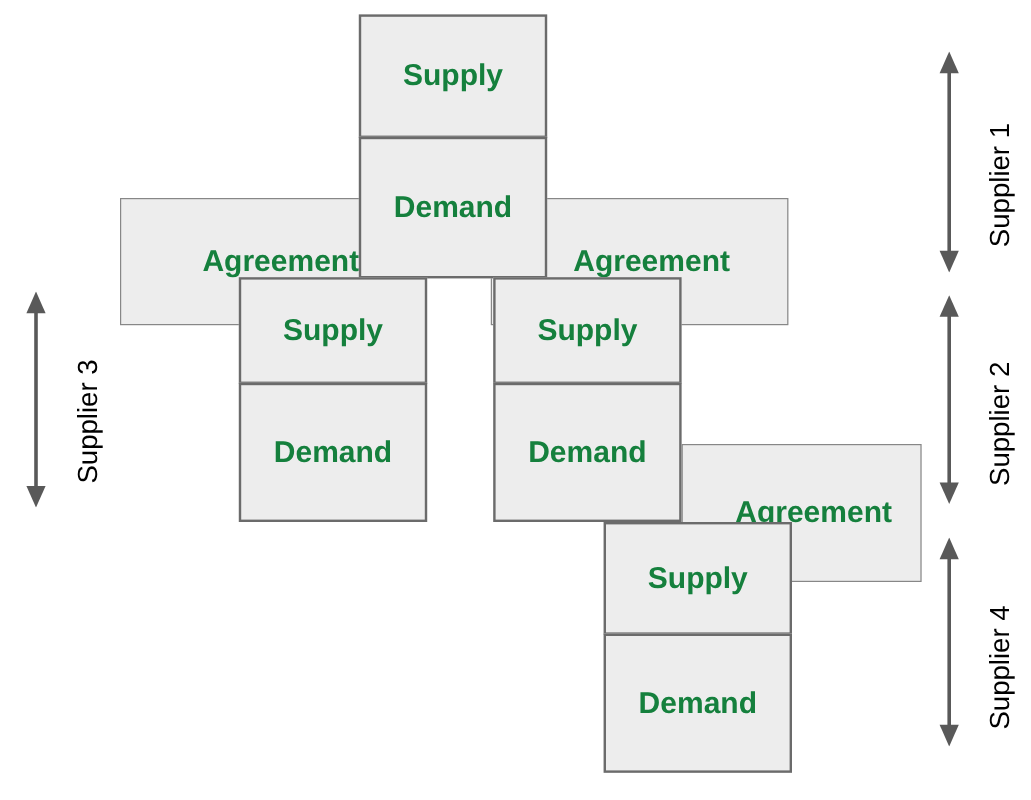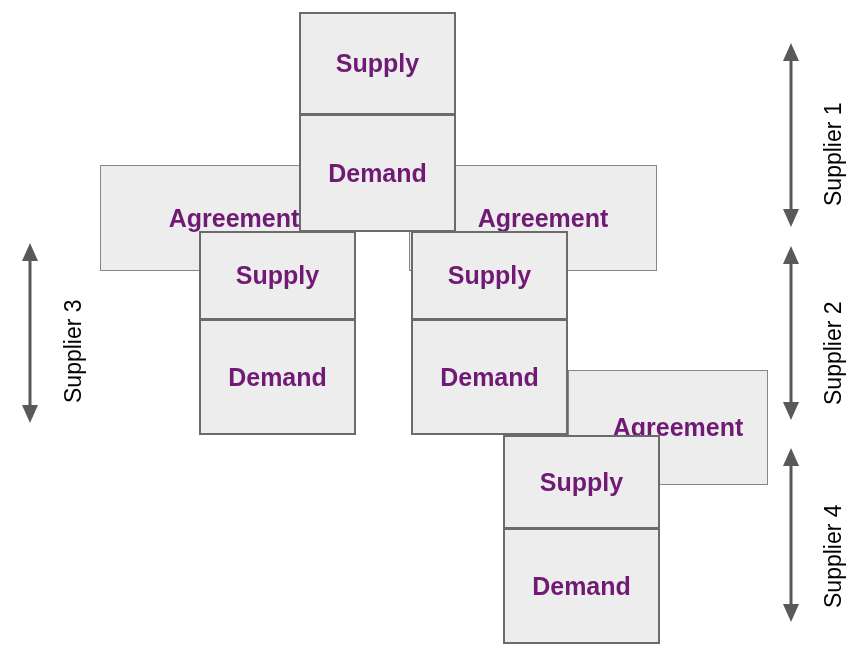--- a/index.html
+++ b/index.html
@@ -18,21 +18,21 @@
     overflow: hidden;
   }
   .box {
     position: absolute;
     background: #ededed;
     border: 2px solid #6b6b6b;
     box-sizing: border-box;
     display: flex;
     align-items: center;
     justify-content: center;
-    color: #701a75;
+    color: #15803d;
     font-weight: bold;
     font-family: "Liberation Sans", sans-serif;
     white-space: nowrap;
   }
   .box.supply,
   .box.demand {
     font-size: 25px;
   }
   .box.agreement {
     font-size: 25px;

